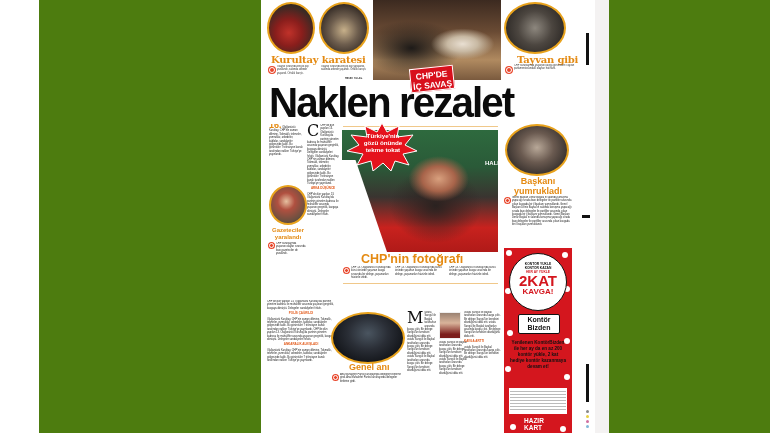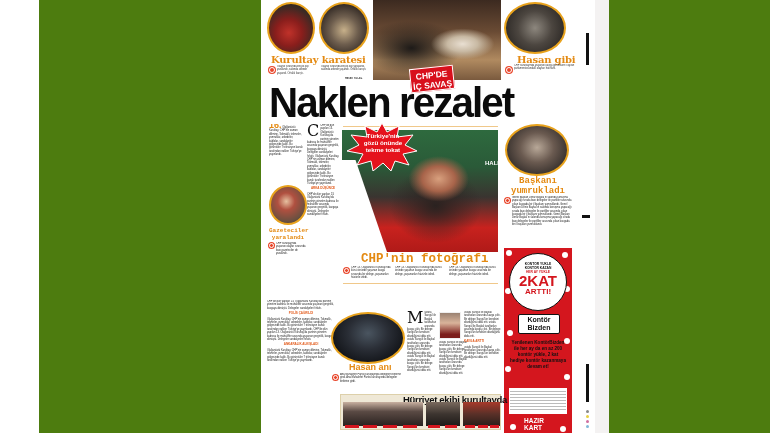--- a/index.html
+++ b/index.html
@@ -41,21 +41,21 @@
       radial-gradient(ellipse at 62% 40%, #d8a07e 0%, #a8644a 12%, transparent 22%),
       radial-gradient(ellipse at 60% 62%, #2a2220 0%, transparent 35%),
       linear-gradient(180deg, #2e6a3e 0%, #2a5a38 30%, #3a3430 55%, #c8221e 80%, #b01a18 100%); }
   .star { position: absolute; left: 86px; top: 123px; width: 70px; height: 48px; }
   .star-text { position: absolute; left: 98px; top: 132px; width: 48px; color: #fff; font-weight: bold; font-size: 6.2px; line-height: 7px; text-align: center; }
   .flag-white { position: absolute; left: 81px; top: 160px; width: 45px; height: 92px; background: #fff; clip-path: polygon(0 0, 30% 0, 100% 100%, 0 100%); }
   .halk { position: absolute; left: 224px; top: 160px; color: #fff; font-weight: bold; font-size: 6px; }
 
   .orange-rule { position: absolute; height: 1px; background: #f0c88a; }
 
-  .section-title-orange { position: absolute; color: #e48a12; font-family: Liberation Mono, monospace; font-weight: bold; white-space: nowrap; }
+  .section-title-orange { position: absolute; color: #e48a12; font-family: Liberation Sans, sans-serif; font-weight: bold; white-space: nowrap; }
   .sub-headline { position: absolute; left: 80px; top: 285px; font-weight: 900; font-size: 17.5px; letter-spacing: -0.6px; color: #0d0d0d; white-space: nowrap; }
 
   .ad-box { position: absolute; left: 243px; top: 248px; width: 68px; height: 185px; background: #d4161e; overflow: hidden; text-decoration: underline; }
   .ad-dot { position: absolute; width: 6px; height: 6px; border-radius: 50%; background: #fff; }
   .ad-circle { position: absolute; left: 5px; top: 5px; width: 58px; height: 58px; border-radius: 50%; background: #fff; border: 1.5px solid #111; text-align: center; }
   .ad-small { font-size: 3.3px; font-weight: bold; color: #111; line-height: 4px; }
   .ad-big { font-weight: 900; color: #d4161e; line-height: 14px; }
   .kontor-logo { position: absolute; left: 14px; top: 66px; width: 42px; background: #fff; border: 1px solid #111; text-align: center; font-weight: 900; font-size: 7px; line-height: 8px; color: #111; padding: 1px 0; border-radius: 2px; }
   .ad-body { position: absolute; left: 6px; top: 92px; width: 56px; color: #111; font-weight: bold; font-size: 4.6px; line-height: 6px; text-align: center; }
   .ad-table { position: absolute; left: 5px; top: 140px; width: 58px; height: 26px; background: #fff; border: 1px solid #fff; }
@@ -81,21 +81,21 @@
       <div class="circ photo-b" style="left:58px;top:2px;width:50px;height:52px;"></div>
       <div class="kicker" style="left:10px;top:54px;font-size:10px;">Kurultay karatesi</div>
       <div class="bullet-dot" style="left:8px;top:67px;"></div>
       <div class="tiny-text" style="left:16px;top:65px;width:40px;height:14px;">Olaylar sırasında birçok kişi yaralandı, salonda arbede yaşandı. Ortalık karıştı.</div>
       <div class="tiny-text" style="left:60px;top:65px;width:48px;height:12px;">Olaylar sırasında birçok kişi yaralandı, salonda arbede yaşandı. Ortalık karıştı.</div>
       <div class="tiny-text" style="left:84px;top:77px;width:26px;height:4px;font-weight:bold;">Hasan YÜCEL</div>
 
       <div class="center-photo"></div>
 
       <div class="circ photo-d" style="left:243px;top:2px;width:62px;height:52px;"></div>
-      <div class="kicker" style="left:256px;top:54px;font-size:10px;">Hasan gibi</div>
+      <div class="kicker" style="left:256px;top:54px;font-size:10px;">Tayvan gibi</div>
       <div class="bullet-dot" style="left:245px;top:67px;"></div>
       <div class="tiny-text" style="left:253px;top:64px;width:64px;height:16px;">CHP kurultayında yaşanan kavga görüntüleri Tayvan parlamentosundaki olayları hatırlattı.</div>
     </div>
 
     <div class="chp-badge">
       <div>CHP'DE</div>
       <div>İÇ SAVAŞ</div>
     </div>
 
     <div class="headline">Naklen rezalet</div>
@@ -166,21 +166,21 @@
       <div class="ad-dot" style="left:60px;top:90px;"></div>
       <div class="ad-dot" style="left:1px;top:118px;"></div>
       <div class="ad-dot" style="left:60px;top:126px;"></div>
       <div class="ad-dot" style="left:6px;top:176px;"></div>
       <div class="ad-dot" style="left:56px;top:178px;"></div>
       <div class="ad-circle">
         <div class="ad-small" style="margin-top:8px;">KONTÖR YÜKLE</div>
         <div class="ad-small">KONTÖR KAZAN</div>
         <div class="ad-small" style="color:#d4161e;">HER AY YÜKLE</div>
         <div class="ad-big" style="font-size:15px;">2KAT</div>
-        <div class="ad-big" style="font-size:8px;line-height:8px;">ARTTI!</div>
+        <div class="ad-big" style="font-size:8px;line-height:8px;">KAVGA!</div>
       </div>
       <div class="kontor-logo">
         <div>Kontör</div>
         <div>Bizden</div>
       </div>
       <div class="ad-body">Yenilenen KontörBizden ile her ay da en az 200 kontör yükle, 2 kat hediye kontör kazanmaya devam et!</div>
       <div class="ad-table">
         <div></div>
           <div></div>
           <div></div>
@@ -190,21 +190,21 @@
           <div></div>
       </div>
       <div class="hazir">
         <div>HAZIR</div>
         <div>KART</div>
       </div>
     </div>
 
 
     <div class="circ-kavga"></div>
-    <div class="section-title-orange" style="left:88px;top:362px;font-size:9px;font-family:'Liberation Sans',sans-serif;">Hasan anı</div>
+    <div class="section-title-orange" style="left:88px;top:362px;font-size:9px;font-family:'Liberation Sans',sans-serif;">Genel anı</div>
     <div class="bullet-dot" style="left:72px;top:375px;width:5px;height:5px;"></div>
     <div class="col-text" style="position:absolute;left:79px;top:373px;width:65px;height:17px;">
       <span>Ana Muhalefet Partisi kurultayında delegeler birbirine girdi.</span>
       <span>Ana Muhalefet Partisi kurultayında delegeler birbirine girdi.</span>
     </div>
 
     <div class="col-text" style="position:absolute;left:146px;top:311px;width:30px;height:80px;">
       <span class="dropcap">M</span>
       <span>ustafa Sarıgül ile Baykal taraftarları arasında kavga çıktı. Bir delege Sarıgül'ün kendisini dövdüğünü iddia etti.</span>
       <span>ustafa Sarıgül ile Baykal taraftarları arasında kavga çıktı. Bir delege Sarıgül'ün kendisini dövdüğünü iddia etti.</span>
@@ -215,35 +215,20 @@
       <span>ustafa Sarıgül ile Baykal taraftarları arasında kavga çıktı. Bir delege Sarıgül'ün kendisini dövdüğünü iddia etti.</span>
       <span>ustafa Sarıgül ile Baykal taraftarları arasında kavga çıktı. Bir delege Sarıgül'ün kendisini dövdüğünü iddia etti.</span>
     </div>
     <div class="col-text" style="position:absolute;left:203px;top:311px;width:38px;height:80px;">
       <span>ustafa Sarıgül ile Baykal taraftarları arasında kavga çıktı. Bir delege Sarıgül'ün kendisini dövdüğünü iddia etti.</span>
       <span>ustafa Sarıgül ile Baykal taraftarları arasında kavga çıktı. Bir delege Sarıgül'ün kendisini dövdüğünü iddia etti.</span>
       <div class="subhead" style="text-align:left;">KAVGA ARTTI</div>
       <span>ustafa Sarıgül ile Baykal taraftarları arasında kavga çıktı. Bir delege Sarıgül'ün kendisini dövdüğünü iddia etti.</span>
     </div>
 
-    <div class="strip-photos">
-      <div class="strip-title">Hürriyet ekibi kurultayda</div>
-      <div class="strip-photo" style="left:2px;width:80px;background:linear-gradient(180deg,#c8b0a0 0%,#5a4a44 40%,#2a2220 100%);"></div>
-      <div class="strip-photo" style="left:85px;width:34px;"></div>
-      <div class="strip-photo" style="left:122px;width:37px;background:linear-gradient(180deg,#a83a2a 0%,#5a3028 50%,#2a1e1a 100%);"></div>
-      <div class="caption-red" style="left:4px;width:14px;"></div>
-      <div class="caption-red" style="left:22px;width:14px;"></div>
-      <div class="caption-red" style="left:42px;width:14px;"></div>
-      <div class="caption-red" style="left:62px;width:14px;"></div>
-      <div class="caption-red" style="left:87px;width:12px;"></div>
-      <div class="caption-red" style="left:104px;width:12px;"></div>
-      <div class="caption-red" style="left:124px;width:10px;"></div>
-      <div class="caption-red" style="left:137px;width:10px;"></div>
-      <div class="caption-red" style="left:149px;width:9px;"></div>
-    </div>
 
   </div>
 
   <div class="margin-strip"></div>
   <div class="reg-mark" style="left:547px;top:33px;width:3px;height:32px;"></div>
   <div class="reg-mark" style="left:543px;top:215px;width:8px;height:3px;"></div>
   <div class="reg-mark" style="left:547px;top:364px;width:3px;height:38px;"></div>
   <div class="color-dots" style="left:547px;">
     <span style="background:#888;"></span>
     <span style="background:#e8d040;"></span>

